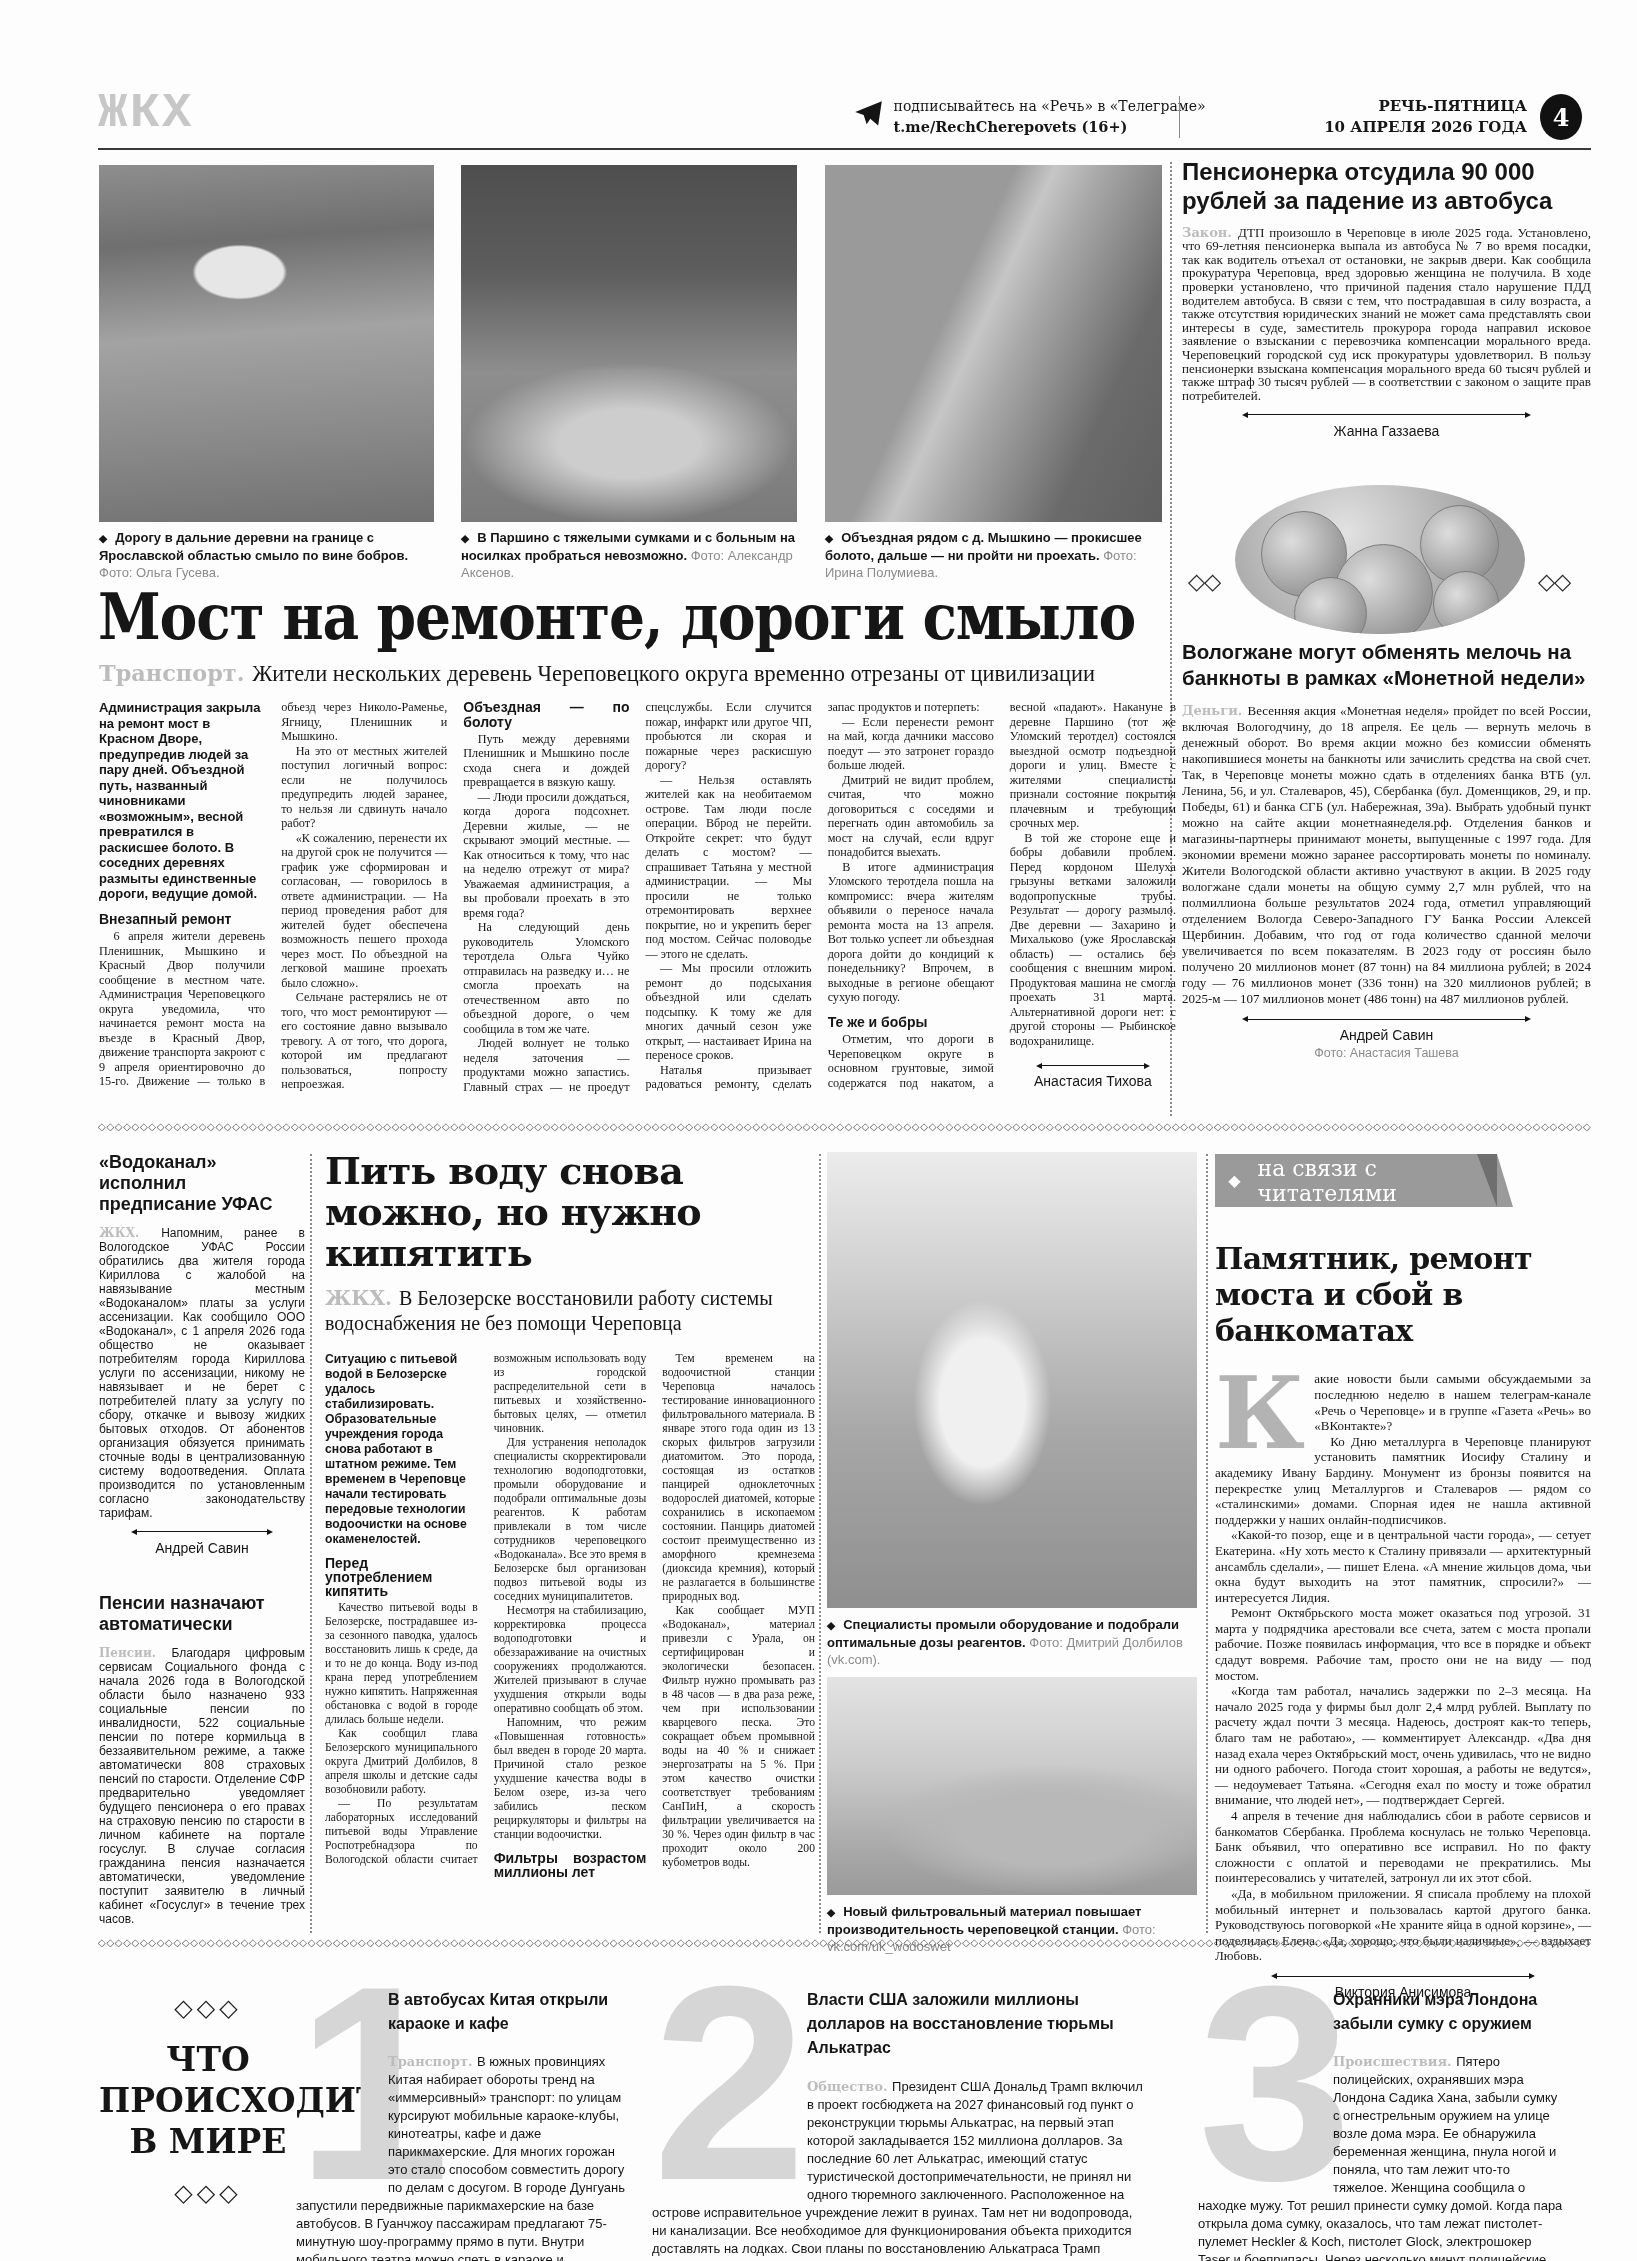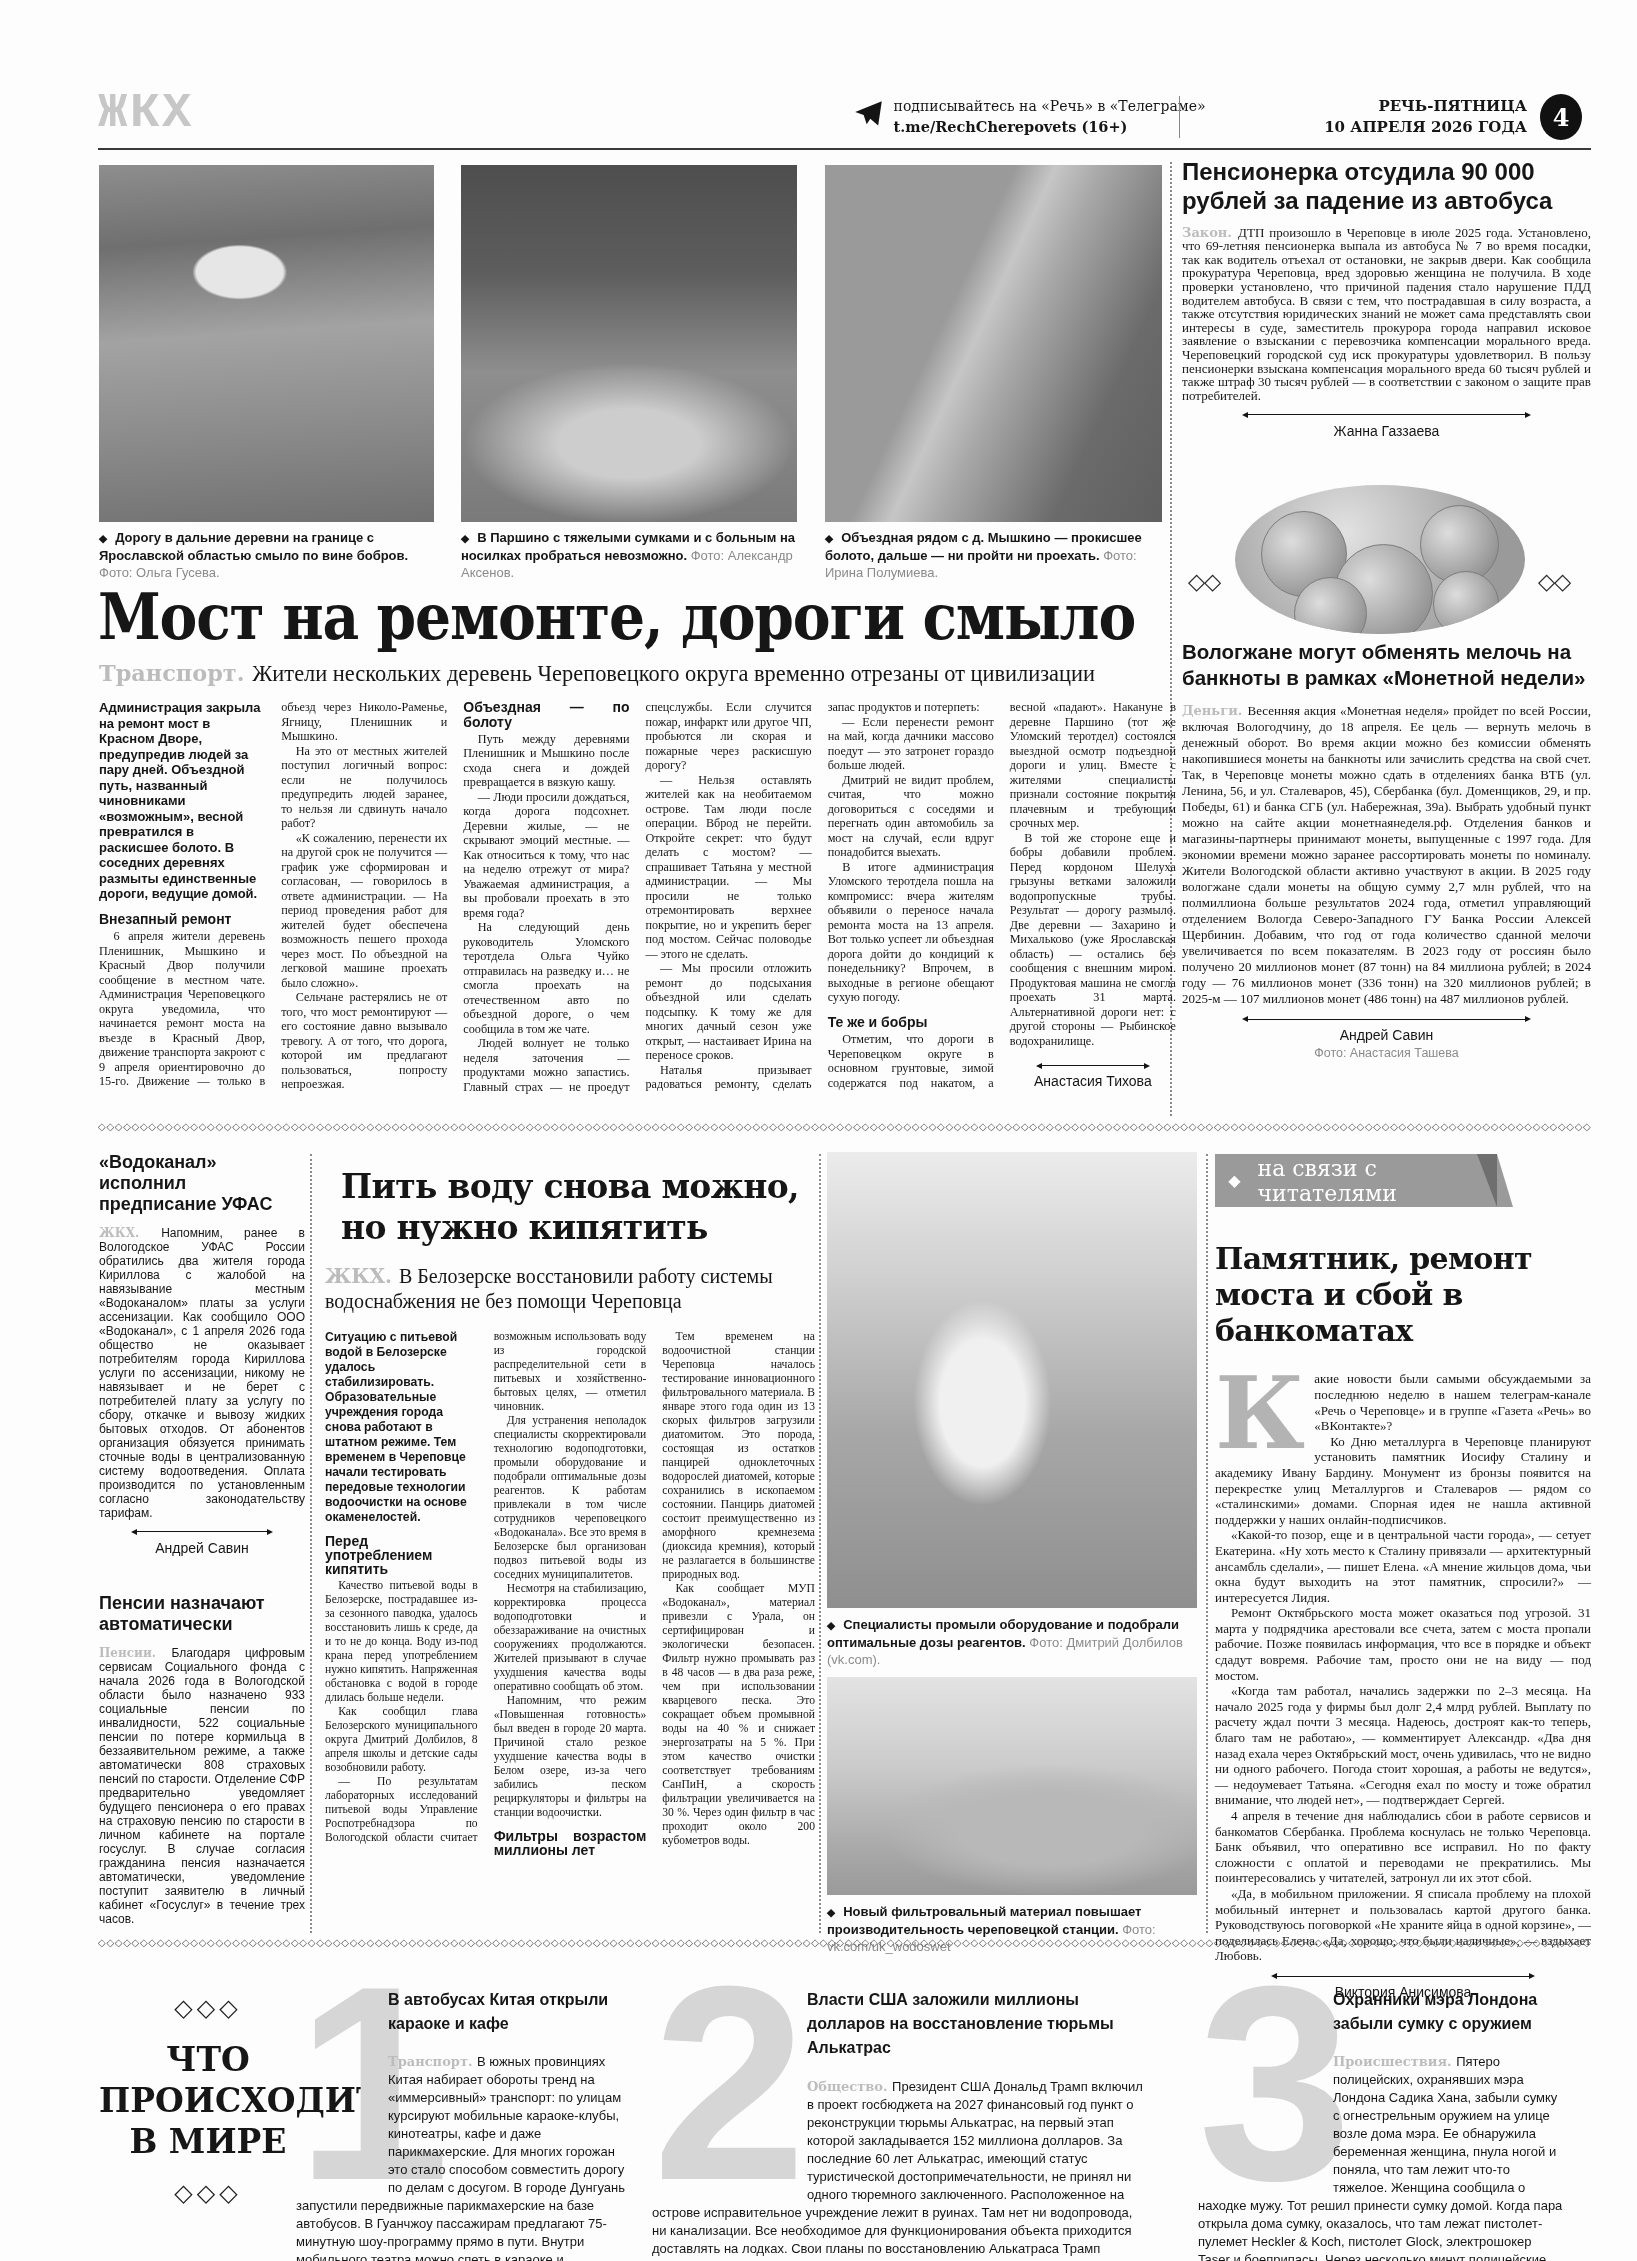--- a/index.html
+++ b/index.html
@@ -93,21 +93,21 @@
            font-size:10px;line-height:10.6px;color:#555;letter-spacing:0.7px;}
   .vsep{position:absolute;border-left:2px dotted #8a8a8a;width:0;}
 
   
   .mid-left{position:absolute;left:99px;top:1152px;width:206px;height:782px;overflow:hidden;}
   .h-sans{font-family:"Liberation Sans",sans-serif;font-weight:bold;font-size:18px;line-height:21px;margin:0;}
   .mid-left p{margin:10.6px 0 0;font-family:"Liberation Sans",sans-serif;font-size:12px;
               line-height:14px;text-align:justify;}
   .mid-left .gap{margin-top:37px;}
   .water{position:absolute;left:325px;top:1150px;width:490px;}
-  .h-slab{font-family:"DejaVu Serif",serif;font-weight:bold;font-size:33px;line-height:41px;margin:16px;letter-spacing:-0.7px;}
+  .h-slab{font-family:"DejaVu Serif",serif;font-weight:bold;font-size:38px;line-height:41px;margin:0;letter-spacing:-0.7px;}
   .water .sub{margin-top:13.2px;font-size:20px;line-height:25px;}
   .wcols{margin-top:16px;height:581px;column-count:3;column-gap:16px;font-size:11.6px;
          line-height:14px;text-align:justify;overflow:hidden;}
   .wcols p{margin:0;text-indent:13.2px;}
   .wcols p.lead{font-family:"Liberation Sans",sans-serif;font-weight:bold;font-size:12.2px;
                 line-height:15px;text-indent:0;text-align:left;}
   .wcols h3{font-family:"Liberation Sans",sans-serif;font-size:14px;margin:9.2px 0 2.6px;}
   .mid-photos{position:absolute;left:827px;top:1152px;width:370px;}
   .mid-photos .spacer{height:456px;}
 
@@ -258,21 +258,21 @@
   <div class="water" data-name="article-water">
     <h2 class="h-slab" data-name="article-headline">Пить воду снова можно, но нужно кипятить</h2>
     <div class="sub" data-name="article-subhead"><span class="kicker" data-name="kicker">ЖКХ. </span><span data-name="subhead-text">В Белозерске восстановили работу системы водоснабжения не без помощи Череповца</span></div>
     <div class="wcols" data-name="article-body-columns">
       <p class="lead" data-name="lead-paragraph">Ситуацию с питьевой водой в Белозерске удалось стабилизировать. Образовательные учреждения города снова работают в штатном режиме. Тем временем в Череповце начали тестировать передовые технологии водоочистки на основе окаменелостей.</p>
       <h3 data-name="section-heading">Перед употреблением кипятить</h3>
       <p data-name="paragraph">Качество питьевой воды в Белозерске, пострадавшее из-за сезонного паводка, удалось восстановить лишь к среде, да и то не до конца. Воду из-под крана перед употреблением нужно кипятить. Напряженная обстановка с водой в городе длилась больше недели.</p>
       <p data-name="paragraph">Как сообщил глава Белозерского муниципального округа Дмитрий Долбилов, 8 апреля школы и детские сады возобновили работу.</p>
       <p data-name="paragraph">— По результатам лабораторных исследований питьевой воды Управление Роспотребнадзора по Вологодской области считает возможным использовать воду из городской распределительной сети в питьевых и хозяйственно-бытовых целях, — отметил чиновник.</p>
       <p data-name="paragraph">Для устранения неполадок специалисты скорректировали технологию водоподготовки, промыли оборудование и подобрали оптимальные дозы реагентов. К работам привлекали в том числе сотрудников череповецкого «Водоканала». Все это время в Белозерске был организован подвоз питьевой воды из соседних муниципалитетов.</p>
-      <p data-name="paragraph">Несмотря на стабилизацию, корректировка процесса водоподготовки и обеззараживание на очистных сооружениях продолжаются. Жителей призывают в случае ухудшения качества воды оперативно сообщать об этом.</p>
+      <p data-name="paragraph">Несмотря на стабилизацию, корректировка процесса водоподготовки и обеззараживание на очистных сооружениях продолжаются. Жителей призывают в случае ухудшения открыли воды оперативно сообщать об этом.</p>
       <p data-name="paragraph">Напомним, что режим «Повышенная готовность» был введен в городе 20 марта. Причиной стало резкое ухудшение качества воды в Белом озере, из-за чего забились песком рециркуляторы и фильтры на станции водоочистки.</p>
       <h3 data-name="section-heading">Фильтры возрастом миллионы лет</h3>
       <p data-name="paragraph">Тем временем на водоочистной станции Череповца началось тестирование инновационного фильтровального материала. В январе этого года один из 13 скорых фильтров загрузили диатомитом. Это порода, состоящая из остатков панцирей одноклеточных водорослей диатомей, которые сохранились в ископаемом состоянии. Панцирь диатомей состоит преимущественно из аморфного кремнезема (диоксида кремния), который не разлагается в большинстве природных вод.</p>
       <p data-name="paragraph">Как сообщает МУП «Водоканал», материал привезли с Урала, он сертифицирован и экологически безопасен. Фильтр нужно промывать раз в 48 часов — в два раза реже, чем при использовании кварцевого песка. Это сокращает объем промывной воды на 40 % и снижает энергозатраты на 5 %. При этом качество очистки соответствует требованиям СанПиН, а скорость фильтрации увеличивается на 30 %. Через один фильтр в час проходит около 200 кубометров воды.</p>
 
     </div>
   </div>
 
   <div class="vsep" style="left:819px;top:1154px;height:779px;" data-name="column-separator"></div>
 

